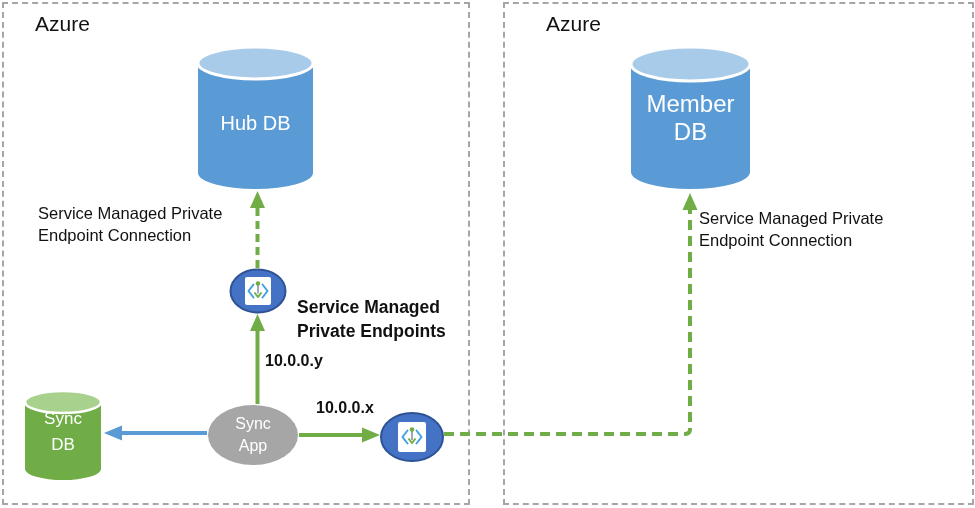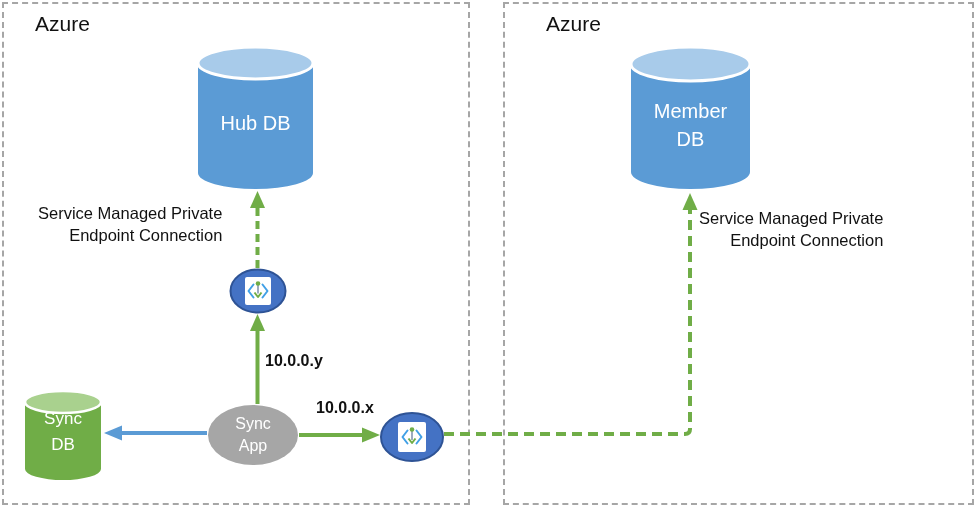--- a/index.html
+++ b/index.html
@@ -6,25 +6,25 @@
   .canvas{position:relative;width:975px;height:508px;background:#fff;overflow:hidden;
           font-family:"Liberation Sans",sans-serif;padding-left:40px;}
   .azure-box{position:absolute;border:2px dashed #A6A6A6;background:transparent;}
   .azure-box.left{left:2px;top:2px;width:464px;height:499px;}
   .azure-box.right{left:503px;top:2px;width:467px;height:499px;}
   .azure-label{position:absolute;left:31px;top:8px;font-size:21px;color:#111;}
   .azure-box.right .azure-label{left:41px;}
   svg.overlay{position:absolute;left:0;top:0;width:975px;height:508px;}
   .t{position:absolute;color:#111;white-space:pre-line;}
   .t.node-label{color:#fff;text-align:center;}
-  .lbl-conn{font-size:16.5px;line-height:22px;text-align:right;}
+  .lbl-conn{font-size:16.5px;line-height:22px;}
   .lbl-bold{font-size:17.5px;line-height:24px;font-weight:bold;}
   .lbl-ip{font-size:16px;font-weight:bold;}
   .hub-label{left:198px;top:112px;width:115px;font-size:20px;}
-  .member-label{left:631px;top:97px;width:119px;font-size:20px;line-height:28px;}
+  .member-label{left:631px;top:90px;width:119px;font-size:24px;line-height:28px;}
   .syncdb-label{left:25px;top:406px;width:76px;font-size:17px;line-height:26px;}
   .syncapp-label{left:208px;top:413px;width:90px;font-size:16px;line-height:22px;}
   .left-conn{left:38px;top:202px;}
   .right-conn{left:699px;top:207px;}
   .bold-title{left:297px;top:295px;}
   .ip-y{left:265px;top:352px;}
   .ip-x{left:316px;top:399px;text-align:center;}
 </style>
 </head>
 <body>
@@ -112,16 +112,18 @@
 DB</div>
   <div class="t node-label syncdb-label">Sync
 DB</div>
   <div class="t node-label syncapp-label">Sync
 App</div>
 
   <div class="t lbl-conn left-conn">Service Managed Private
 Endpoint Connection</div>
   <div class="t lbl-conn right-conn">Service Managed Private
 Endpoint Connection</div>
+  <div class="t lbl-bold bold-title">Service Managed
+Private Endpoints</div>
   <div class="t lbl-ip ip-y">10.0.0.y</div>
   <div class="t lbl-ip ip-x">10.0.0.x</div>
 
 </div>
 
 </body></html>

